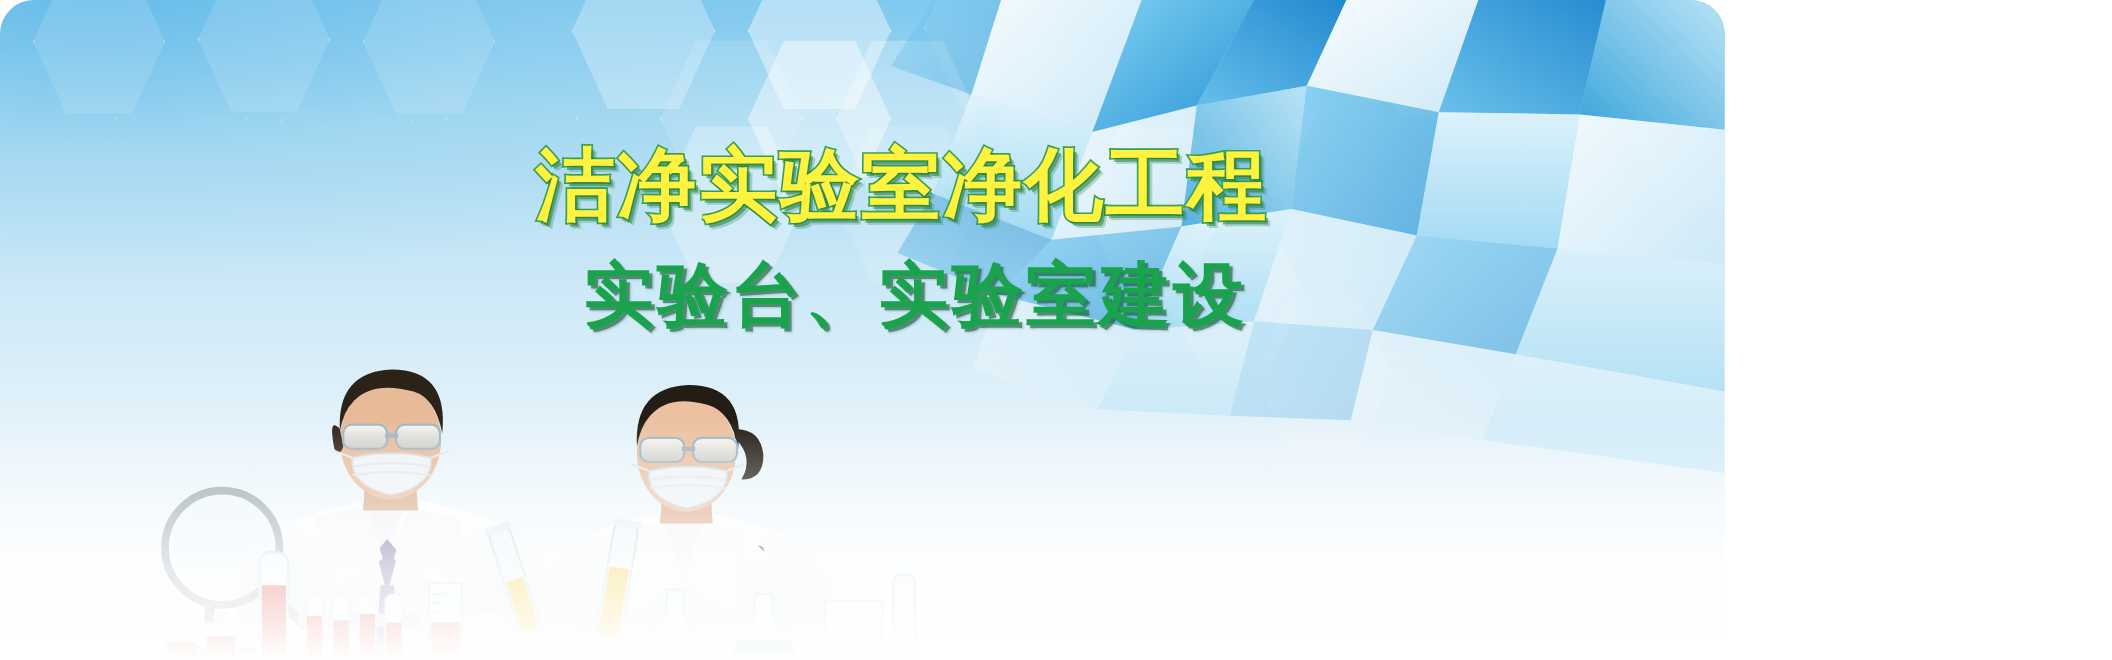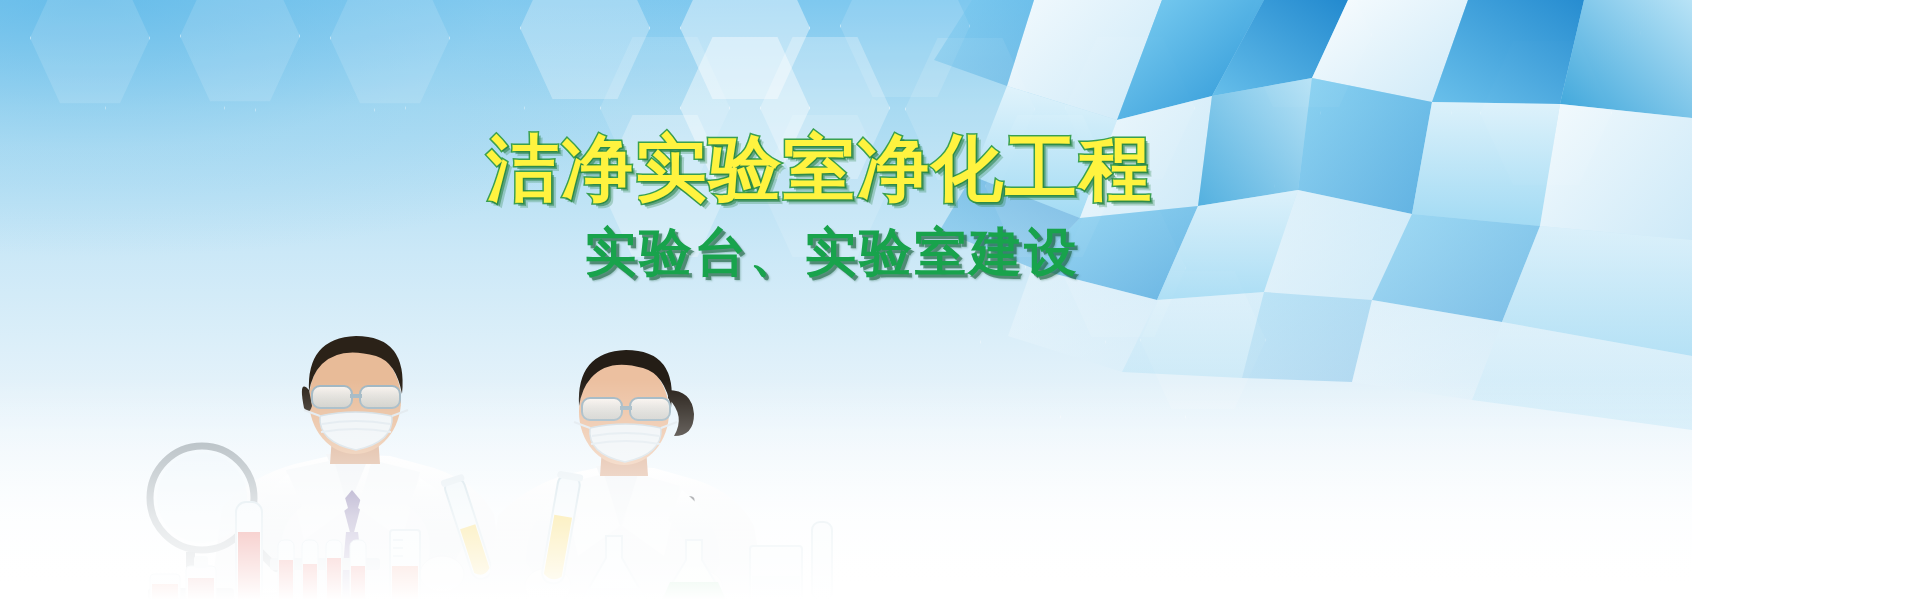--- a/index.html
+++ b/index.html
@@ -3,23 +3,24 @@
 <meta charset="utf-8">
 <style>
   * { margin:0; padding:0; box-sizing:border-box; }
   html,body { width:1920px; height:600px; overflow:hidden; }
   body {
     font-family:"DejaVu Sans","Liberation Sans",sans-serif;
     background:#ffffff;
   }
   .banner {
     position:relative;
-    width:1692px; height:600px;
+    width:1568px; height:600px;
     overflow:hidden;
     background:linear-gradient(to bottom, #7ec8ef 0%, #a8daf2 18%, #cbe8f7 42%, #e4f2fa 65%, #f3f9fd 82%, #ffffff 97%);
+    border-radius:31px;
   }
   
   .wash-left {
     position:absolute; left:0; top:0; width:900px; height:330px;
     background:radial-gradient(ellipse 900px 330px at 10% 0%, rgba(86,180,230,.55) 0%, rgba(140,205,238,.28) 45%, rgba(255,255,255,0) 78%);
     pointer-events:none;
   }
   .wash-bottom {
     position:absolute; left:0; bottom:0; width:1920px; height:220px;
     background:linear-gradient(to top, #ffffff 0%, rgba(255,255,255,.75) 38%, rgba(255,255,255,0) 100%);
@@ -51,22 +52,22 @@
     line-height:1;
     color:#fff33f;
     -webkit-text-stroke:3px #3aa050;
     paint-order:stroke fill;
     text-shadow:
        3px 3px 0 rgba(40,130,70,.55),
        5px 5px 0 rgba(40,130,70,.28);
     white-space:nowrap;
   }
   .line2 {
-    margin-top:22px;
-    font-size:52px;
+    margin-top:33px;
+    font-size:64px;
     font-weight:bold;
     letter-spacing:3px;
     line-height:1;
     color:#18a34c;
     text-shadow: 3px 3px 0 rgba(16,90,50,.55), 4px 4px 2px rgba(16,90,50,.25);
     white-space:nowrap;
     padding-left:24px;
   }
   .line3 {
     margin-top:20px;

